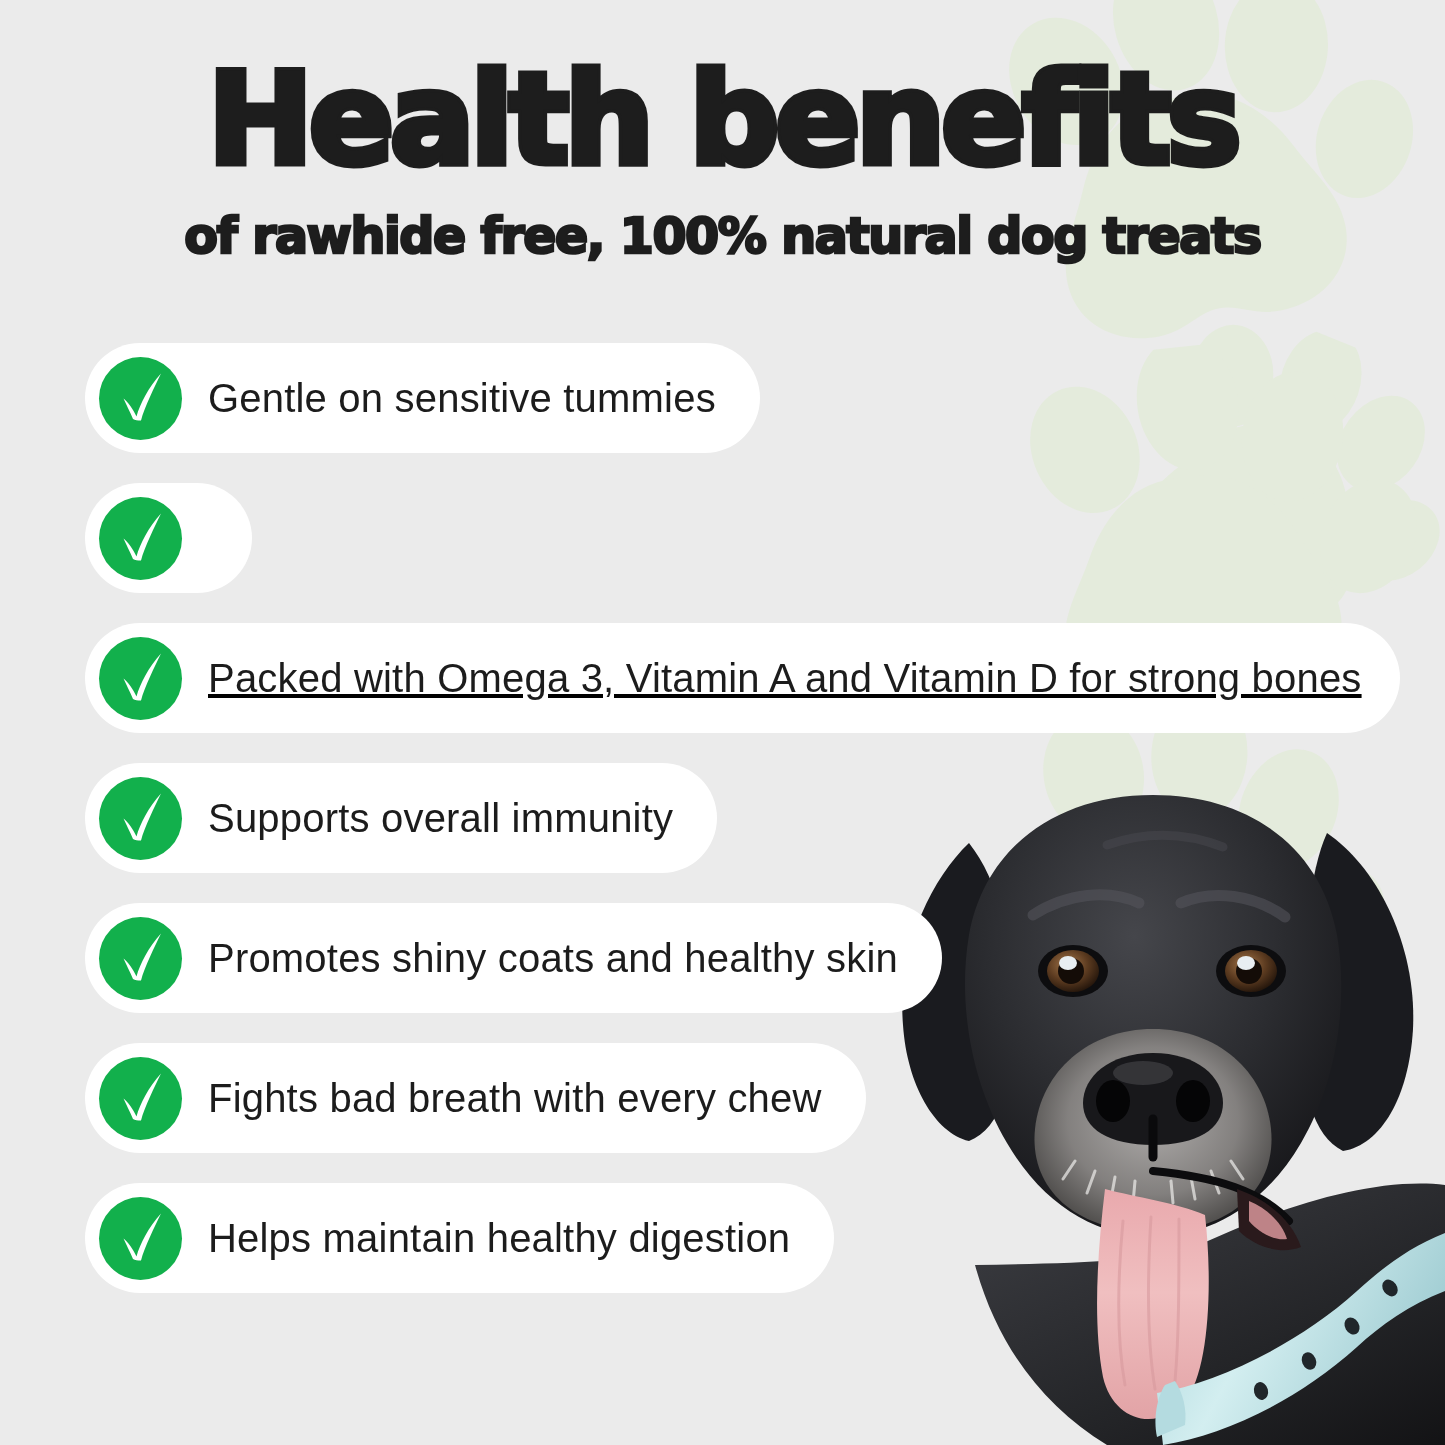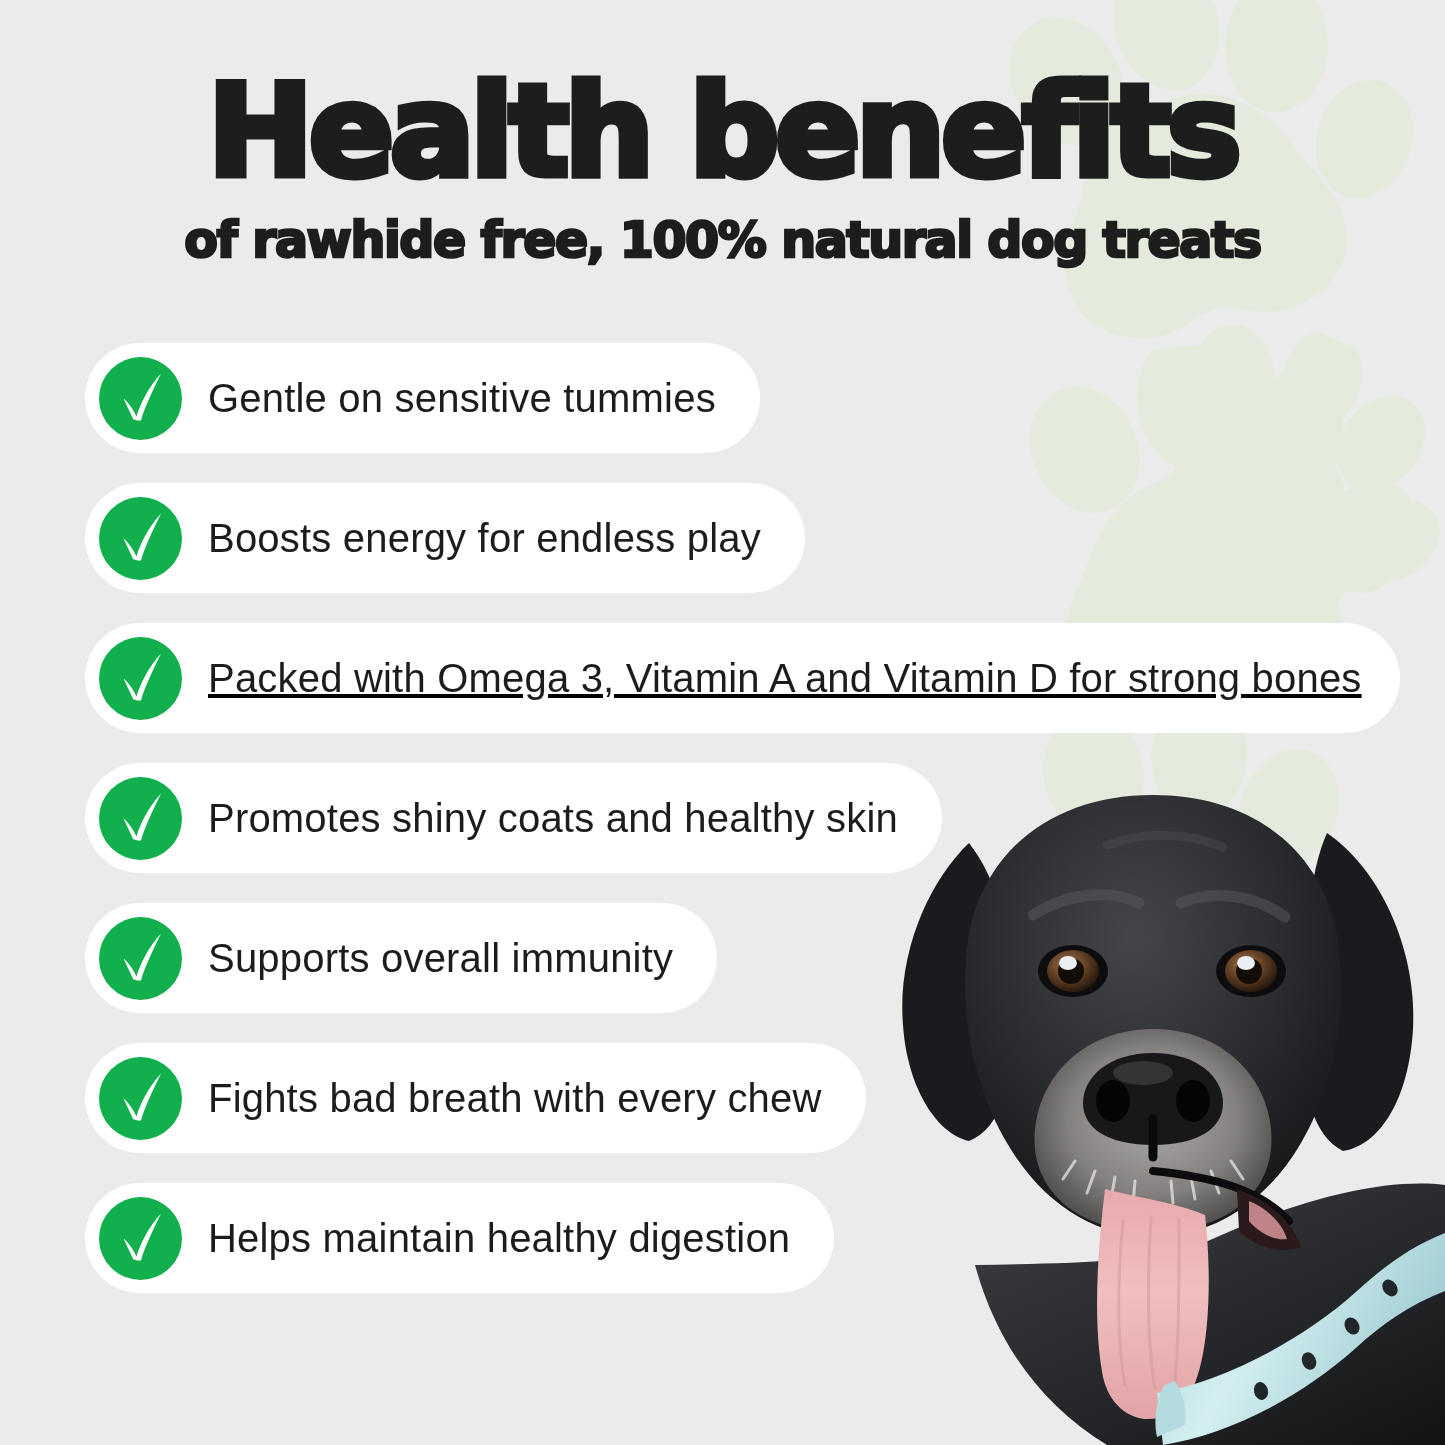--- a/index.html
+++ b/index.html
@@ -37,39 +37,39 @@
     width: 588px;
     height: 660px;
     z-index: 1;
     overflow: hidden;
   }
   .dog-photo svg { display: block; width: 100%; height: 100%; }
 
   
   .headings {
     position: absolute;
-    left: 0; top: 12px;
+    left: 0; top: 0;
     width: 1445px;
     z-index: 3;
     text-align: center;
   }
   .title {
     margin: 0;
     padding-top: 56px;
     font-family: "DejaVu Sans", sans-serif;
     font-weight: 700;
     font-size: 126px;
     line-height: 1.02;
     letter-spacing: -4.5px;
     color: #1d1d1d;
     -webkit-text-stroke: 7px #1d1d1d;
     paint-order: stroke fill;
   }
   .subtitle {
-    margin: 4px;
+    margin: 12px;
     padding-top: 14px;
     font-family: "DejaVu Sans", sans-serif;
     font-weight: 700;
     font-size: 49px;
     line-height: 1.05;
     letter-spacing: -1.4px;
     color: #1d1d1d;
     -webkit-text-stroke: 2.6px #1d1d1d;
     paint-order: stroke fill;
   }
@@ -294,52 +294,51 @@
           </svg>
         </span>
         <span class="benefit-label">Gentle on sensitive tummies</span>
       </li>
       <li class="benefit">
         <span class="check-badge">
           <svg viewBox="0 0 83 83">
             <path d="M24.5 41.5 C29 45 34 52 37.5 59.5 C41 47 49.5 30 62 16.5 C56 29 45.5 50 42 63.5 C38.5 63.5 36 63.5 34 62 C31 55 27 47 24.5 41.5 Z" fill="#ffffff"></path>
           </svg>
         </span>
-        <span class="benefit-label">Boosts energy for endless play</span>
       </li>
       <li class="benefit wide">
         <span class="check-badge">
           <svg viewBox="0 0 83 83">
             <path d="M24.5 41.5 C29 45 34 52 37.5 59.5 C41 47 49.5 30 62 16.5 C56 29 45.5 50 42 63.5 C38.5 63.5 36 63.5 34 62 C31 55 27 47 24.5 41.5 Z" fill="#ffffff"></path>
           </svg>
         </span>
         <span class="benefit-label">Packed with Omega 3, Vitamin A and Vitamin D for strong bones</span>
       </li>
       <li class="benefit">
         <span class="check-badge">
           <svg viewBox="0 0 83 83">
             <path d="M24.5 41.5 C29 45 34 52 37.5 59.5 C41 47 49.5 30 62 16.5 C56 29 45.5 50 42 63.5 C38.5 63.5 36 63.5 34 62 C31 55 27 47 24.5 41.5 Z" fill="#ffffff"></path>
           </svg>
         </span>
+        <span class="benefit-label">Supports overall immunity</span>
+      </li>
+      <li class="benefit">
+        <span class="check-badge">
+          <svg viewBox="0 0 83 83">
+            <path d="M24.5 41.5 C29 45 34 52 37.5 59.5 C41 47 49.5 30 62 16.5 C56 29 45.5 50 42 63.5 C38.5 63.5 36 63.5 34 62 C31 55 27 47 24.5 41.5 Z" fill="#ffffff"></path>
+          </svg>
+        </span>
         <span class="benefit-label">Promotes shiny coats and healthy skin</span>
       </li>
       <li class="benefit">
         <span class="check-badge">
           <svg viewBox="0 0 83 83">
             <path d="M24.5 41.5 C29 45 34 52 37.5 59.5 C41 47 49.5 30 62 16.5 C56 29 45.5 50 42 63.5 C38.5 63.5 36 63.5 34 62 C31 55 27 47 24.5 41.5 Z" fill="#ffffff"></path>
           </svg>
         </span>
-        <span class="benefit-label">Supports overall immunity</span>
-      </li>
-      <li class="benefit">
-        <span class="check-badge">
-          <svg viewBox="0 0 83 83">
-            <path d="M24.5 41.5 C29 45 34 52 37.5 59.5 C41 47 49.5 30 62 16.5 C56 29 45.5 50 42 63.5 C38.5 63.5 36 63.5 34 62 C31 55 27 47 24.5 41.5 Z" fill="#ffffff"></path>
-          </svg>
-        </span>
         <span class="benefit-label">Fights bad breath with every chew</span>
       </li>
       <li class="benefit">
         <span class="check-badge">
           <svg viewBox="0 0 83 83">
             <path d="M24.5 41.5 C29 45 34 52 37.5 59.5 C41 47 49.5 30 62 16.5 C56 29 45.5 50 42 63.5 C38.5 63.5 36 63.5 34 62 C31 55 27 47 24.5 41.5 Z" fill="#ffffff"></path>
           </svg>
         </span>
         <span class="benefit-label">Helps maintain healthy digestion</span>
       </li>

